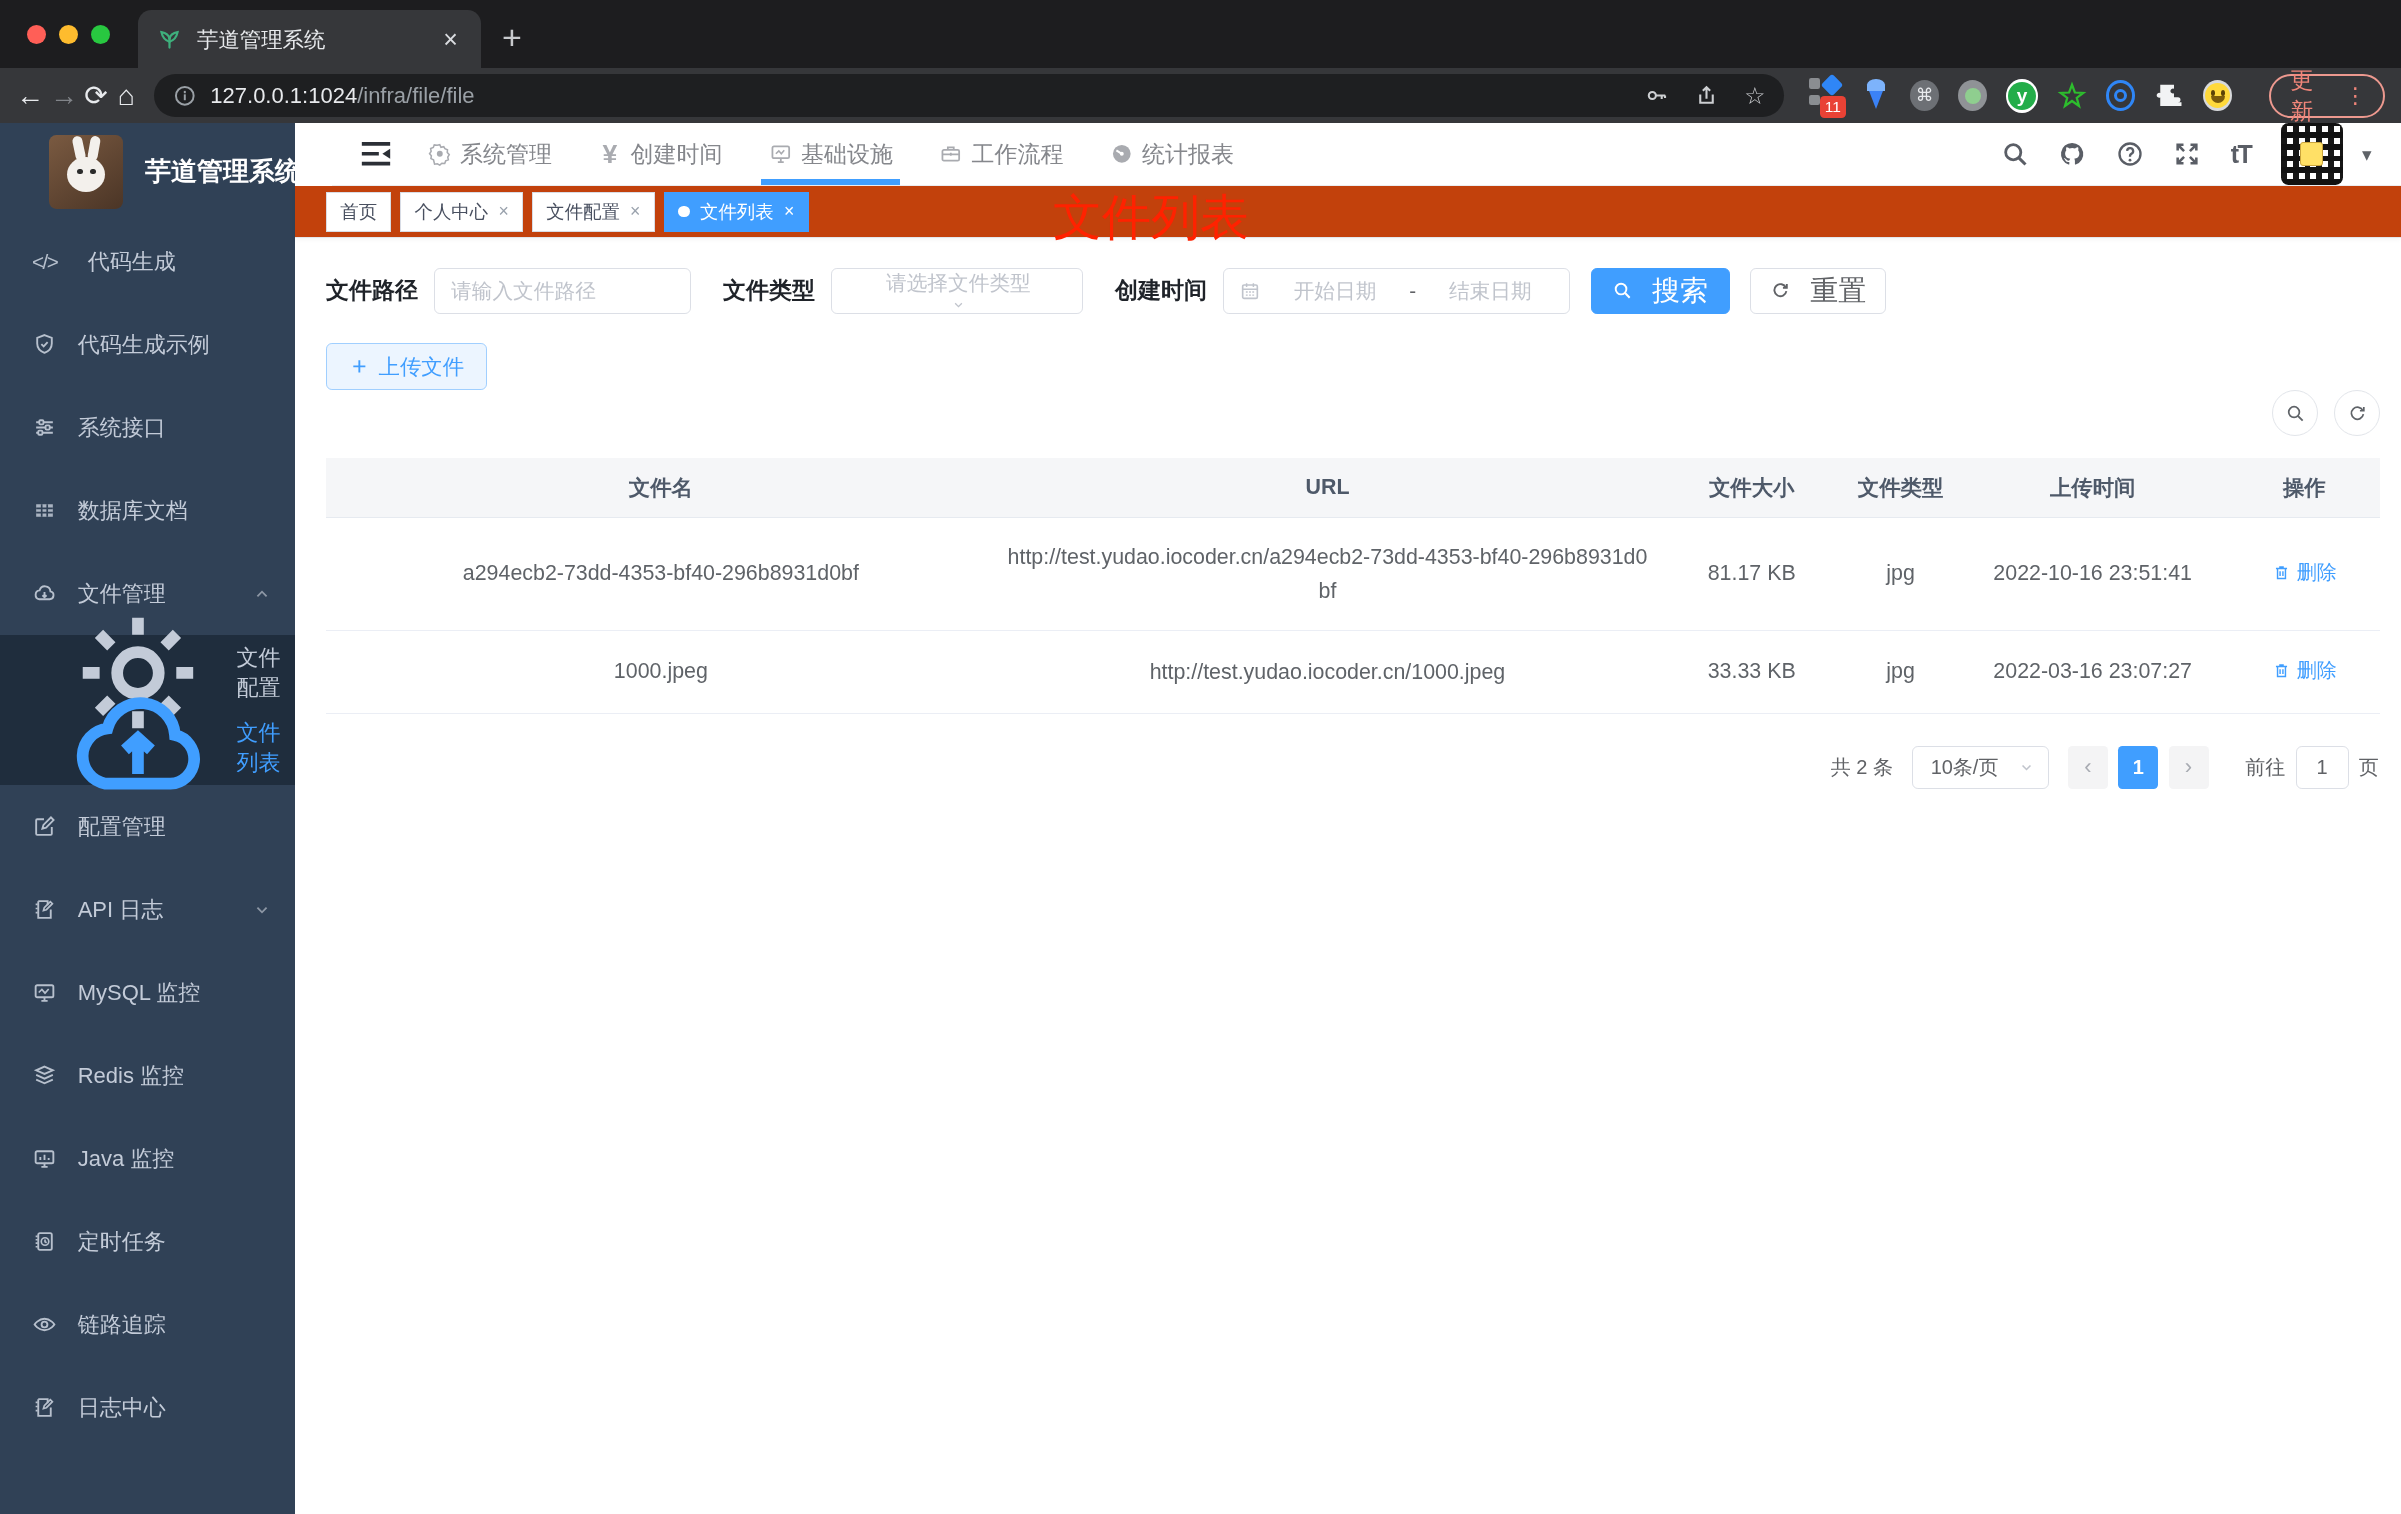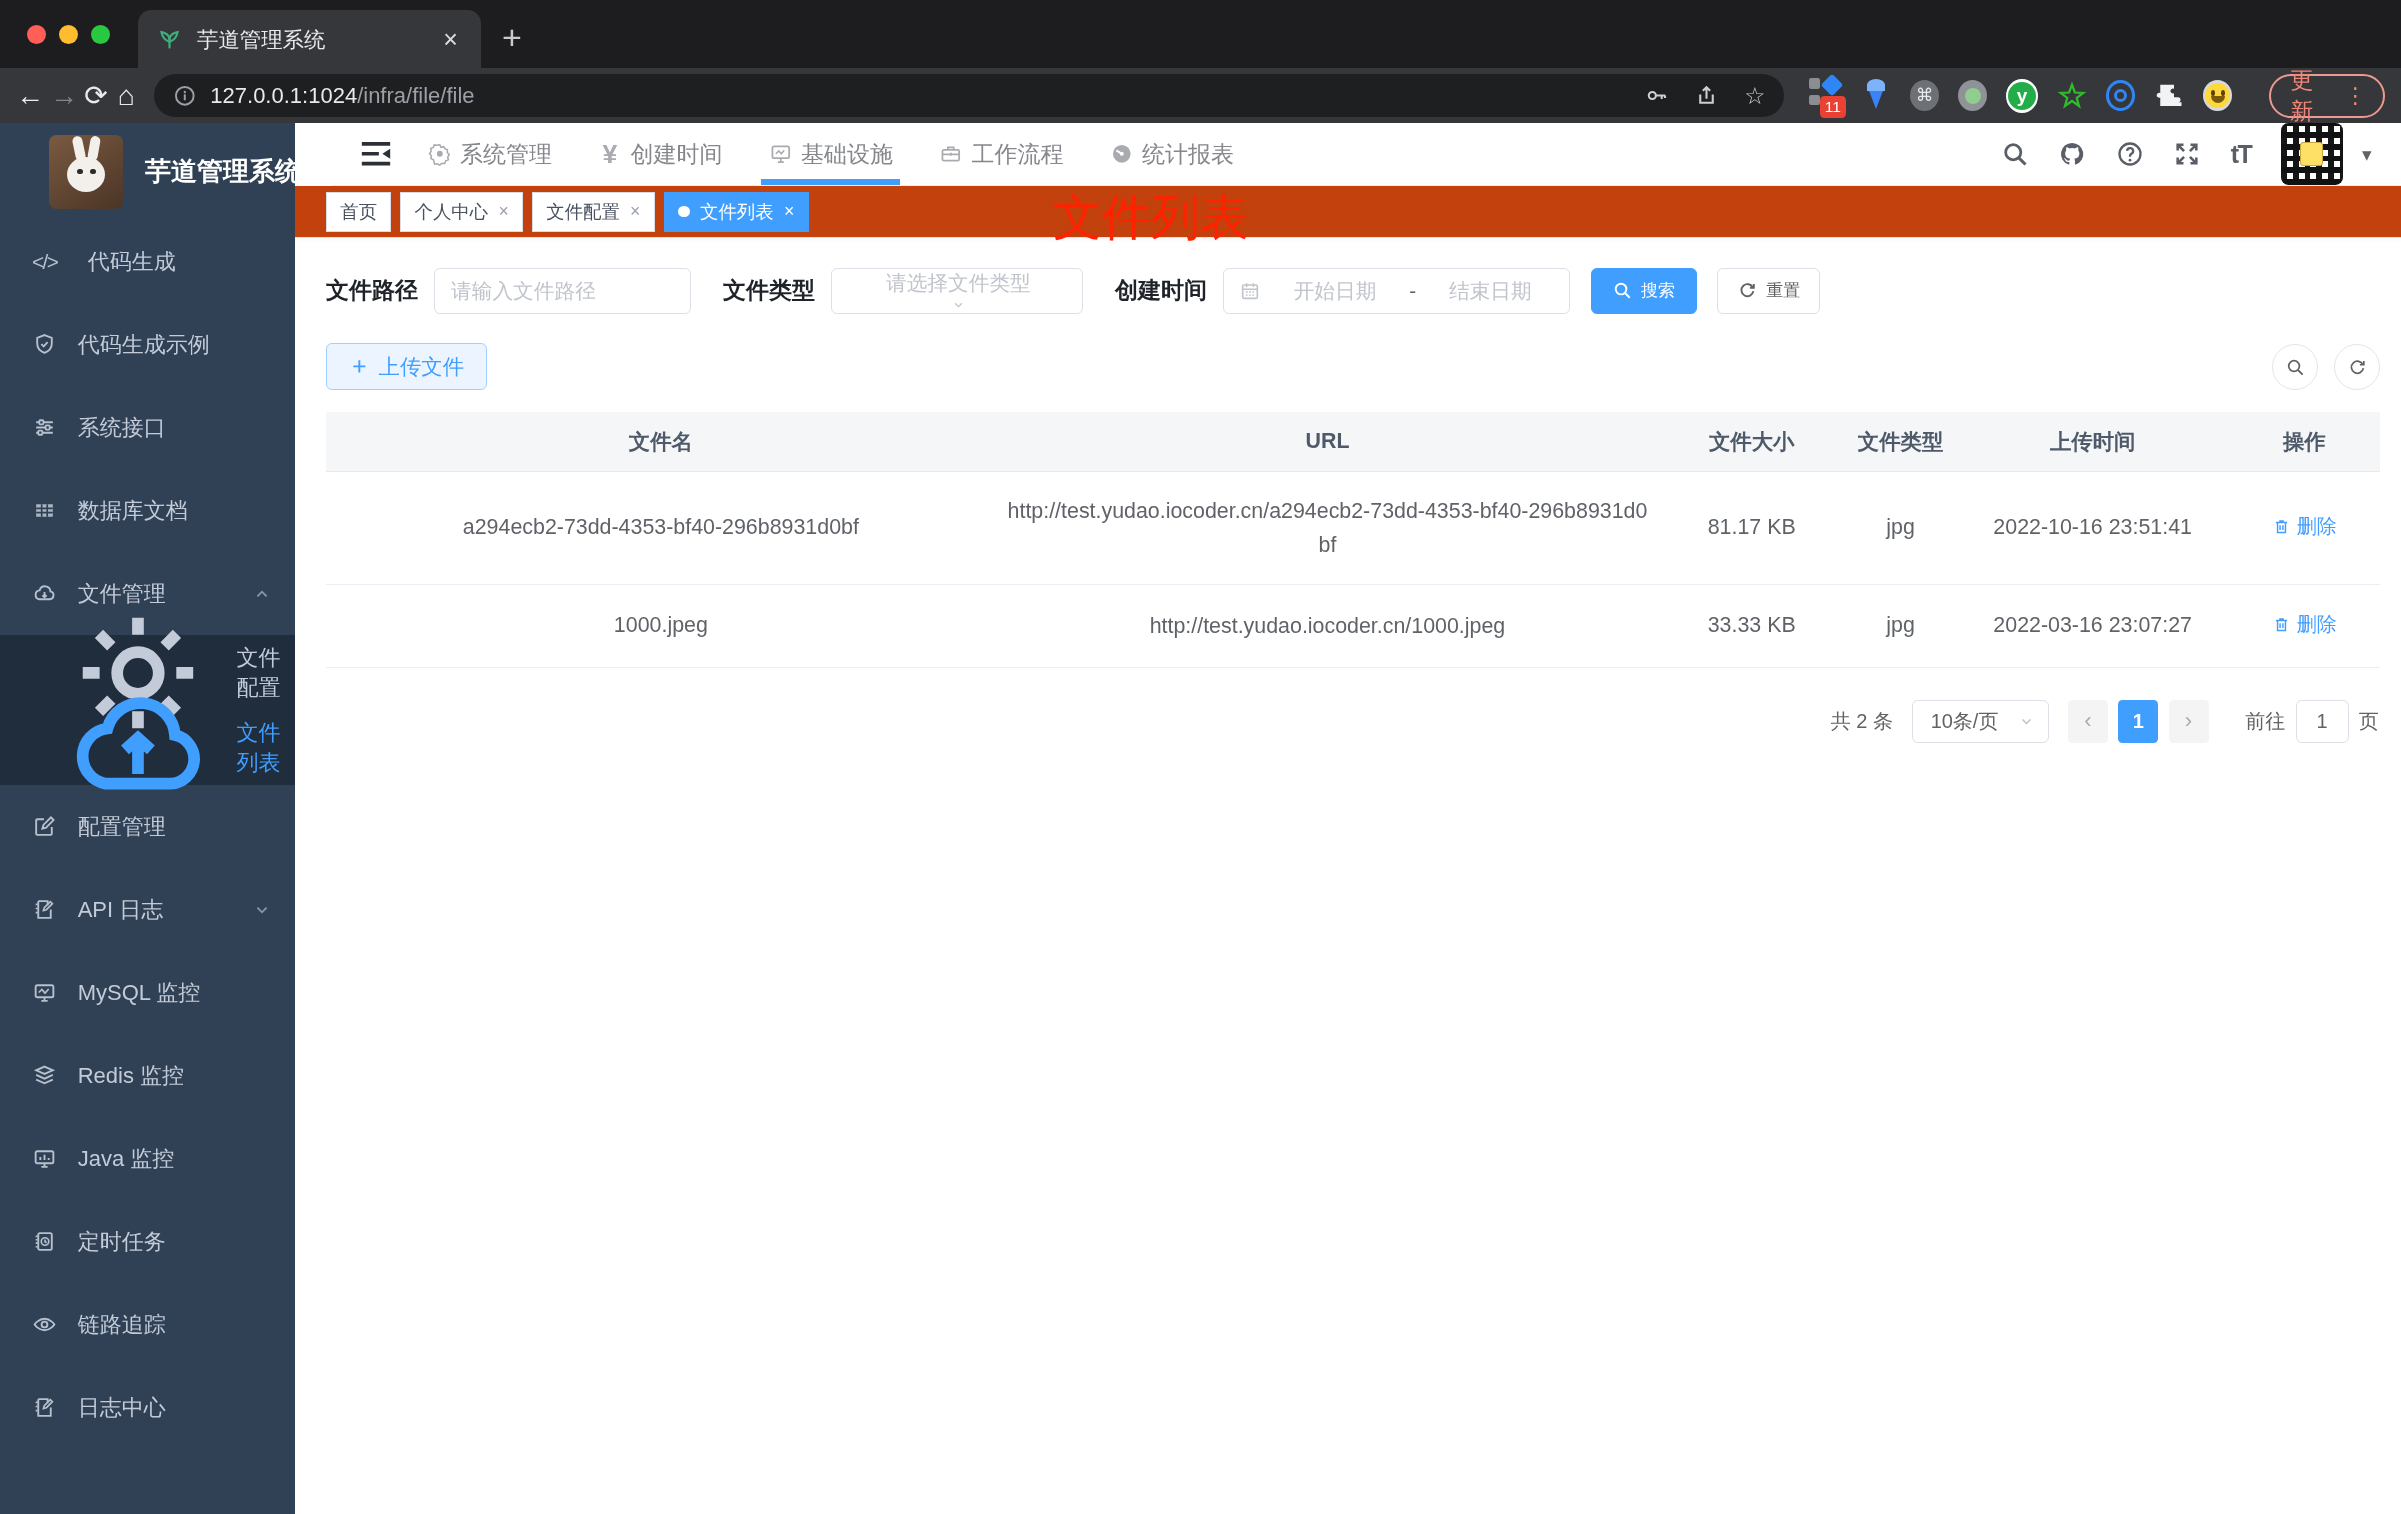--- a/index.html
+++ b/index.html
@@ -123,26 +123,26 @@
   .finput input { border:0; outline:0; width:100%; font-size:20.7px; color:#606266; font-family:inherit; background:transparent; }
   .finput input::placeholder { color:#c0c4cc; }
   .fselect { width:252px; padding:0 13.3px 0 16px; justify-content:space-between; margin-right:0; color:#c0c4cc; font-size:20.7px;flex-direction:column; }
   .fselect .ph { white-space:nowrap; }
   .sel-arrow { width:19px; height:19px; color:#c0c4cc; }
   .fdate { width:347px; padding:0 14.8px; gap:10.3px; color:#c0c4cc; font-size:20.7px; }
   .fdate .cal { width:22px; height:22px; color:#c0c4cc; flex:0 0 auto; }
   .fdate .dph { flex:1; text-align:center; white-space:nowrap; }
   .fdate .dsep { color:#606266; }
   .gap28 { width:20.7px; } .gap44 { width:32px; }
-  .btn { height:46px; border-radius:5.9px; display:flex; align-items:center; justify-content:center; gap:8px; font-size:17px; }
+  .btn { height:46px; border-radius:5.9px; display:flex; align-items:center; justify-content:center; gap:19px; font-size:28px; }
   .btn-primary { background:#409eff; color:#fff; border:1.5px solid #409eff; padding:0 20.7px; }
   .btn-plain { background:#fff; color:#606266; border:1.5px solid #dcdfe6; padding:0 19px; }
   .bicon { width:20.7px; height:20.7px; }
 
-  .action-row { margin-top:29.5px; display:flex; align-items:flex-end; }
+  .action-row { margin-top:29.5px; display:flex; align-items:flex-start;flex-direction:column; }
   .btn-upload { background:#ecf5ff; border:1.5px solid #a0cfff; color:#409eff; padding:0 22px; height:47px; border-radius:5.9px;
     display:flex; align-items:center; gap:8.9px; font-size:21.4px; }
   .round-btns { margin-left:auto; display:flex; gap:16px; }
   .rbtn { width:46px; height:46px; border-radius:50%; border:1.5px solid #e2e5ea; background:#fff; color:#5f6368;
     display:flex; align-items:center; justify-content:center; }
   .rbtn svg { width:20.7px; height:20.7px; }
 
   table.grid { width:100%; border-collapse:collapse; margin-top:22px; table-layout:fixed; }
   .grid th { background:#f5f6f8; height:59px; font-size:21.4px; font-weight:bold; color:#4e5969; text-align:center; border-bottom:1.5px solid #e6eaf0; }
   .grid td { font-size:21.4px; color:#5f6368; text-align:center; border-bottom:1.5px solid #ebeef5; padding:22px 7.4px; }

